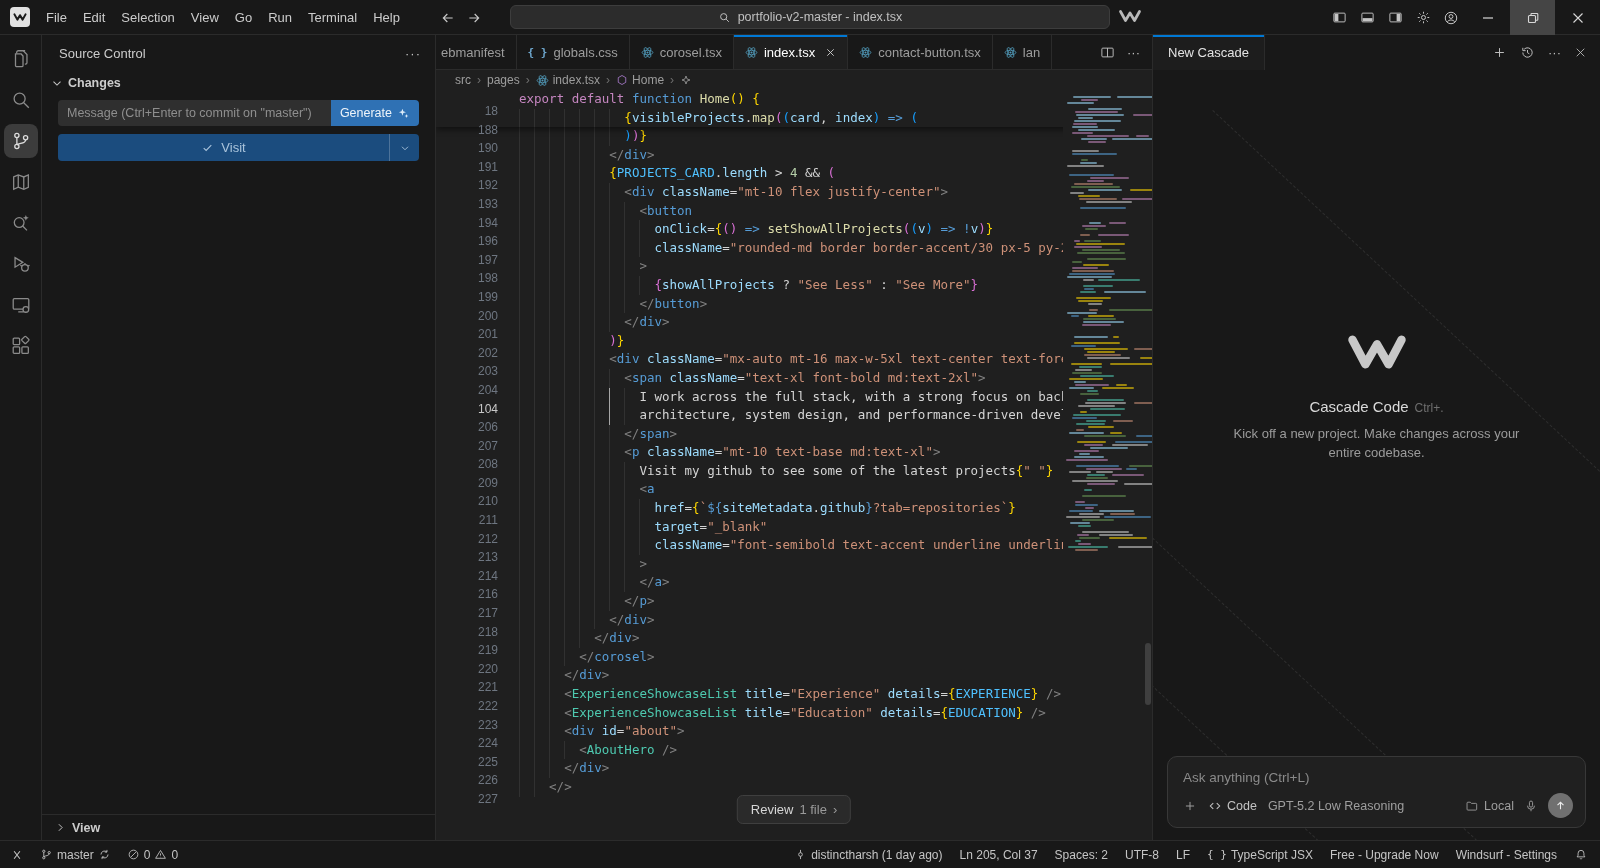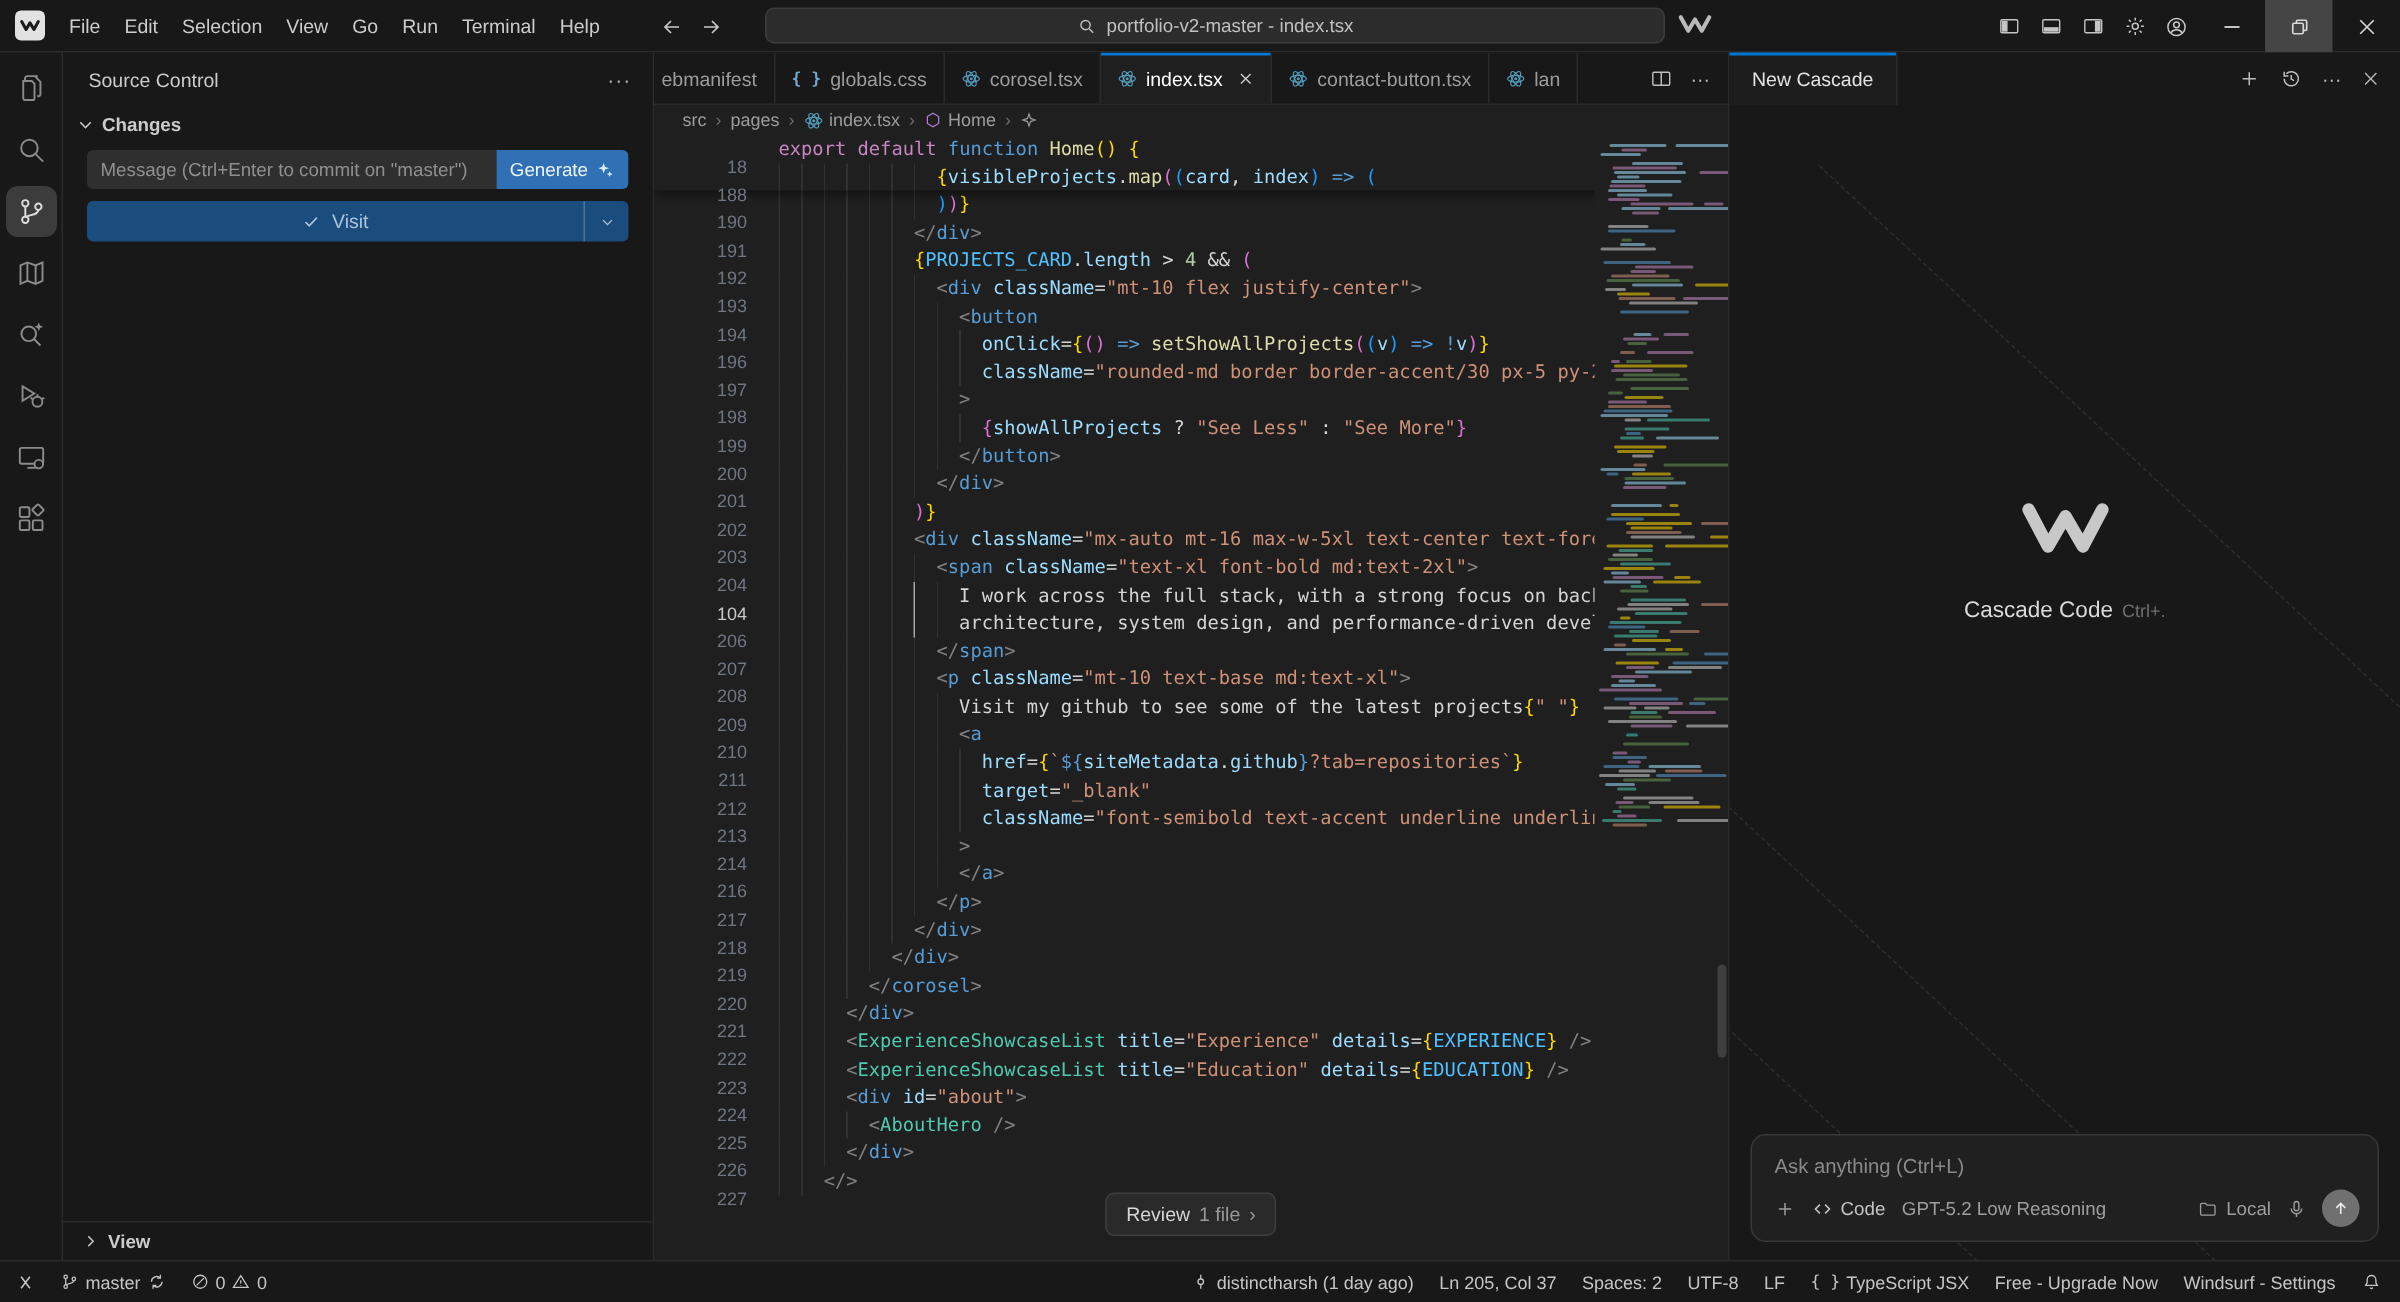--- a/index.html
+++ b/index.html
@@ -658,20 +658,21 @@
         <div class="dash" style="top:560px;left:-60px;transform:rotate(43deg)"></div>
         <div class="cascade-center">
           <span>
             <svg width="62" height="40" viewBox="0 0 48 30" fill="none" stroke="#c8c8c8" stroke-width="6.5" stroke-linecap="round" stroke-linejoin="round">
                 <path d="M5 5.5 L15 24.5 L24 9 L33 24.5 L43 5.5"></path>
               </svg>
           </span>
           <div class="cascade-title">
             <span>Cascade Code</span><span class="shortcut">Ctrl+.</span>
           </div>
+          <div class="cascade-sub">Kick off a new project. Make changes across your entire codebase.</div>
         </div>
         <div class="ask-card">
           <div class="ask-ph">Ask anything (Ctrl+L)</div>
           <div class="ask-controls">
             <span>
                 <svg width="14" height="14" viewBox="0 0 24 24" fill="none" stroke="currentColor" stroke-width="1.7">
                   <path d="M12 5v14M5 12h14"></path>
                 </svg>
               </span>
             <span class="mode">

